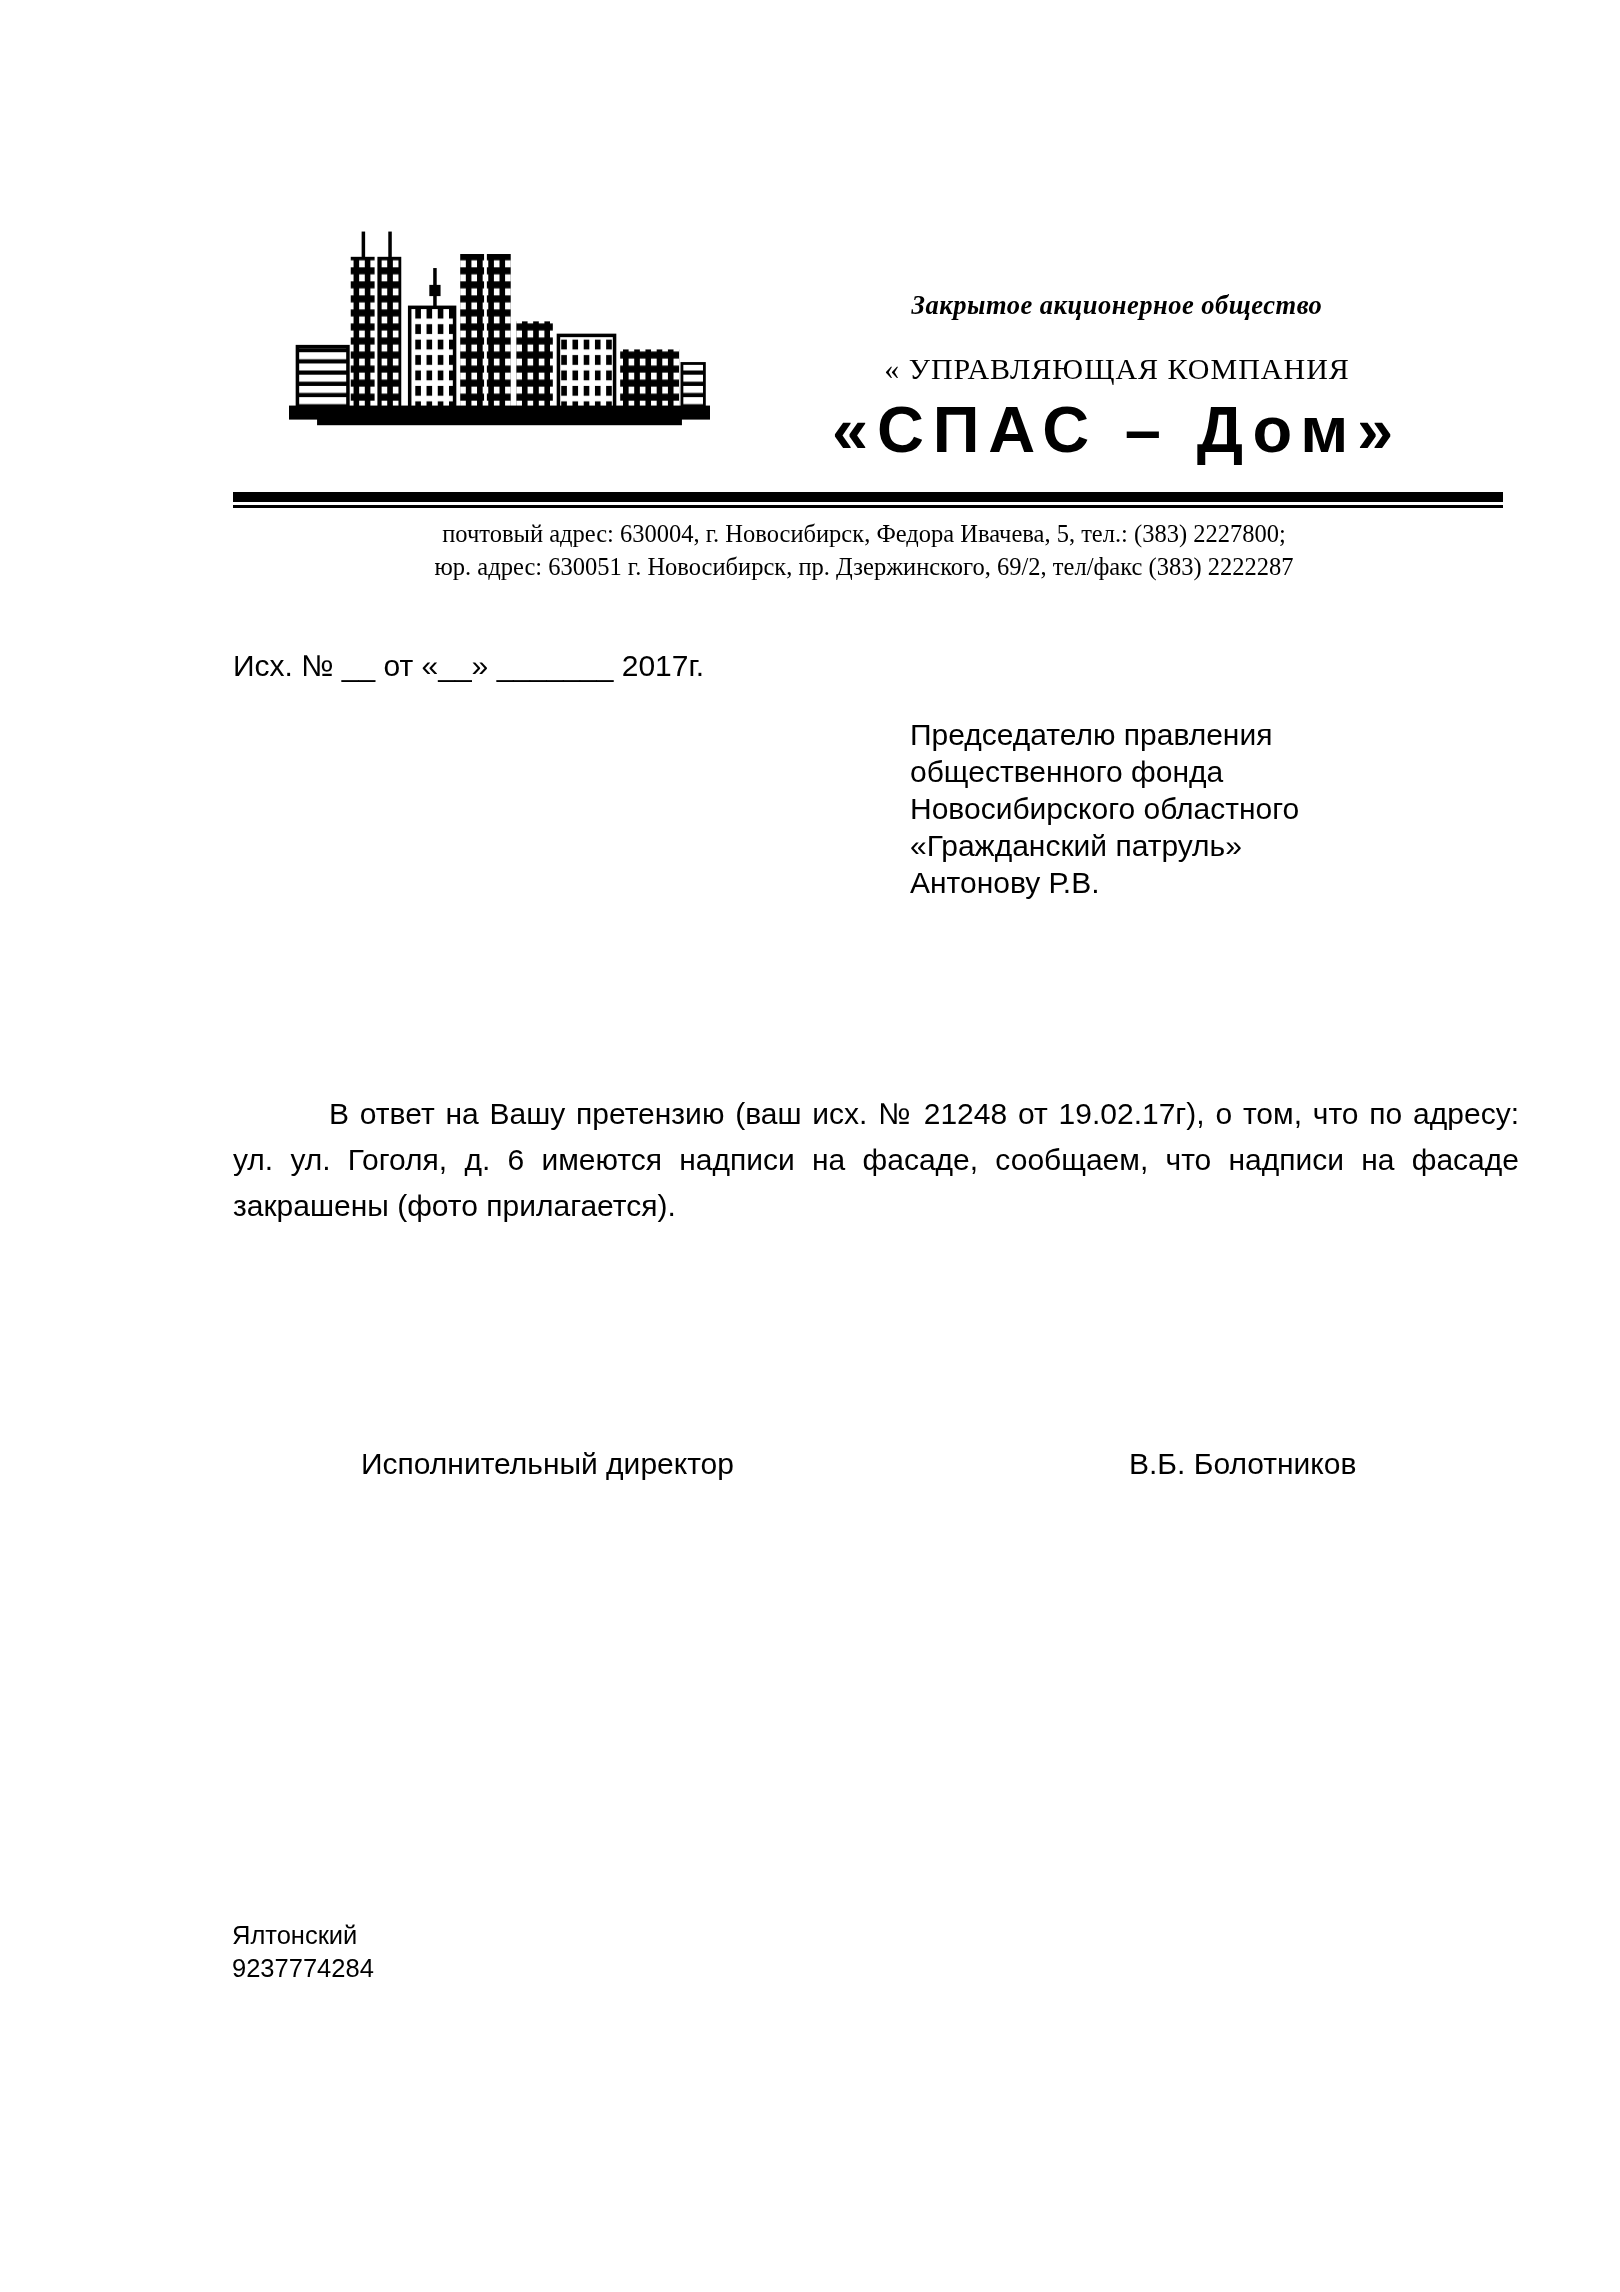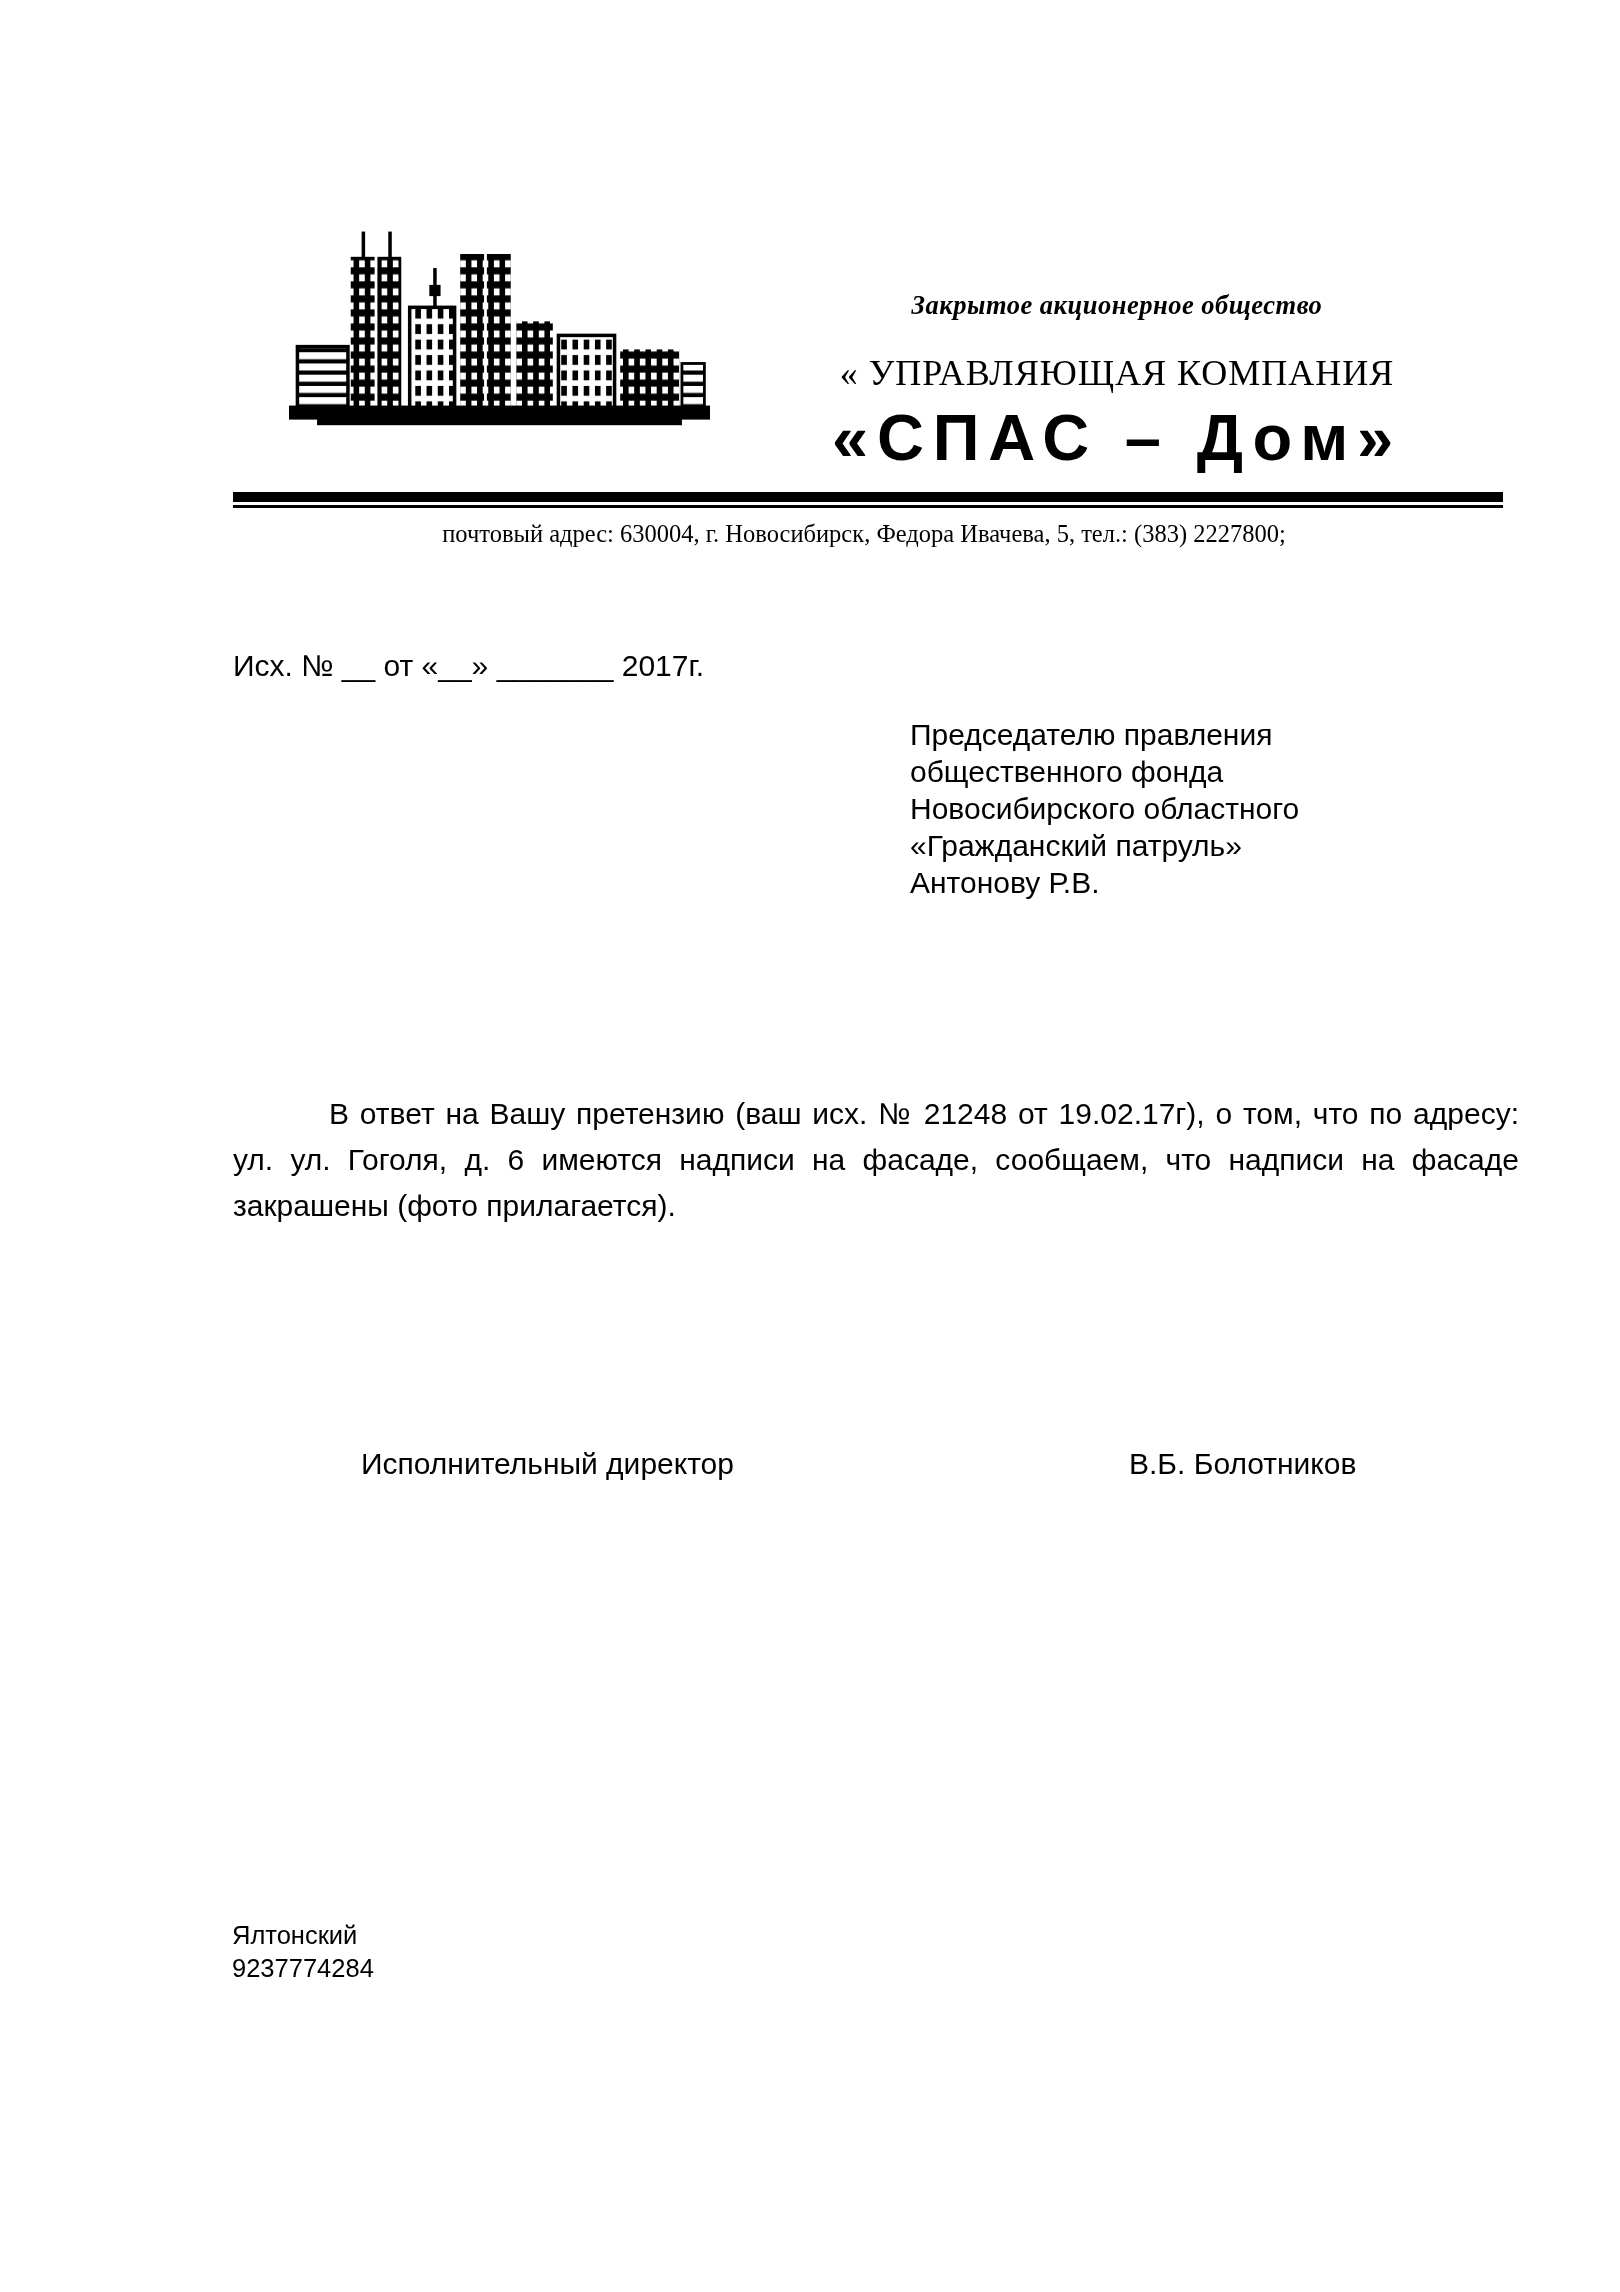--- a/index.html
+++ b/index.html
@@ -28,21 +28,21 @@
   }
   .org-type {
     font-family: "Liberation Serif", serif;
     font-style: italic;
     font-weight: bold;
     font-size: 26.5px;
     letter-spacing: 0.5px;
   }
   .company-line1 {
     font-family: "Liberation Serif", serif;
-    font-size: 36px;
+    font-size: 30px;
     margin-top: 31px;
     letter-spacing: 1px;
   }
   .company-line2 {
     font-family: "Liberation Sans", sans-serif;
     font-weight: bold;
     font-size: 65px;
     letter-spacing: 8.8px;
     margin-top: 5.9px;
     white-space: nowrap;
@@ -158,20 +158,21 @@
     <div class="company-line2">«СПАС – Дом»</div>
   </div>
 
   <div class="rule">
     <div class="rule-thick"></div>
     <div class="rule-thin"></div>
   </div>
 
   <div class="addresses">
     <div>почтовый адрес: 630004, г. Новосибирск, Федора Ивачева, 5, тел.: (383) 2227800;</div>
+    <div>юр. адрес: 630051 г. Новосибирск, пр. Дзержинского, 69/2, тел/факс (383) 2222287</div>
   </div>
 
   <div class="ref-line">Исх. № __ от  «__» _______ 2017г.</div>
 
   <div class="addressee">
     <div>Председателю правления</div>
     <div>общественного фонда</div>
     <div>Новосибирского областного</div>
     <div>«Гражданский патруль»</div>
     <div>Антонову Р.В.</div>

